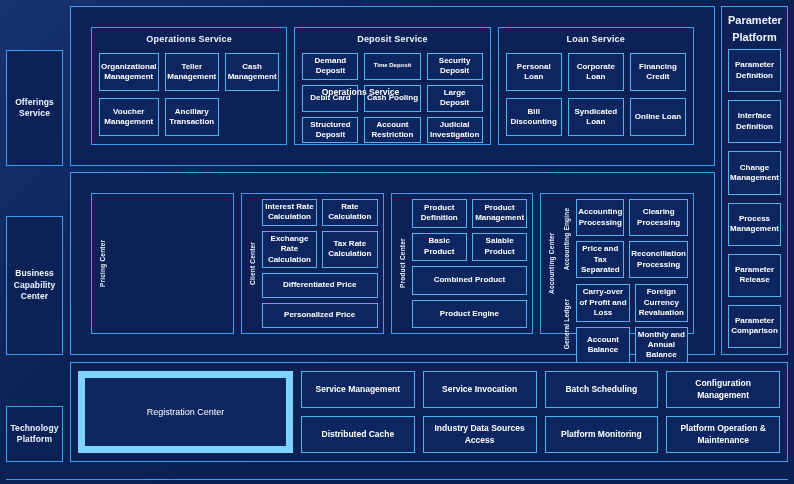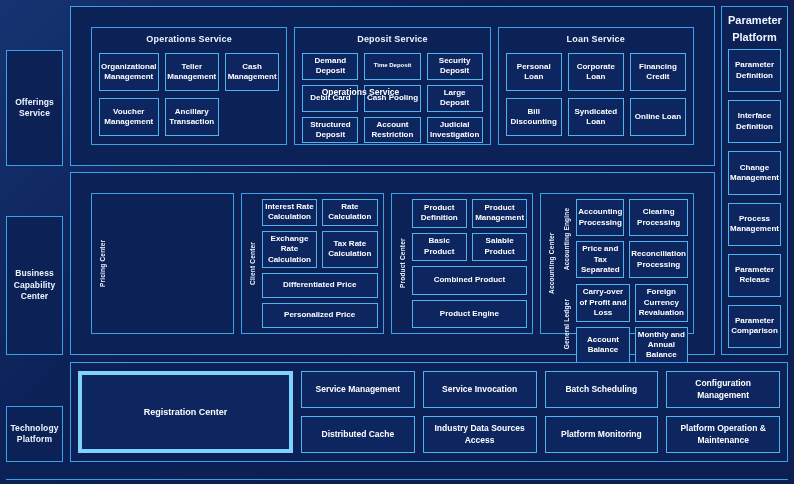--- a/index.html
+++ b/index.html
@@ -179,28 +179,28 @@
   .tech-body {
     flex: 1 1 auto;
     border: 1px solid #3aa0ea;
     background: #0c2257;
     display: flex;
     gap: 8px;
     padding: 8px 7px;
   }
   .tech-wide {
     flex: 0 0 215px;
-    border: 4px solid #7dd3fc;
+    border: 7px solid #7dd3fc;
     background: #0d2660;
     display: flex;
     align-items: center;
     justify-content: center;
     color: #ffffff;
     font-size: 9px;
-    font-weight: bold;
+    font-weight: normal;
   }
   .tech-col {
     flex: 1 1 0;
     display: flex;
     flex-direction: column;
     gap: 8px;
   }
   .tech-col .tile { flex: 1 1 0; font-size: 8.5px; }
 
   

